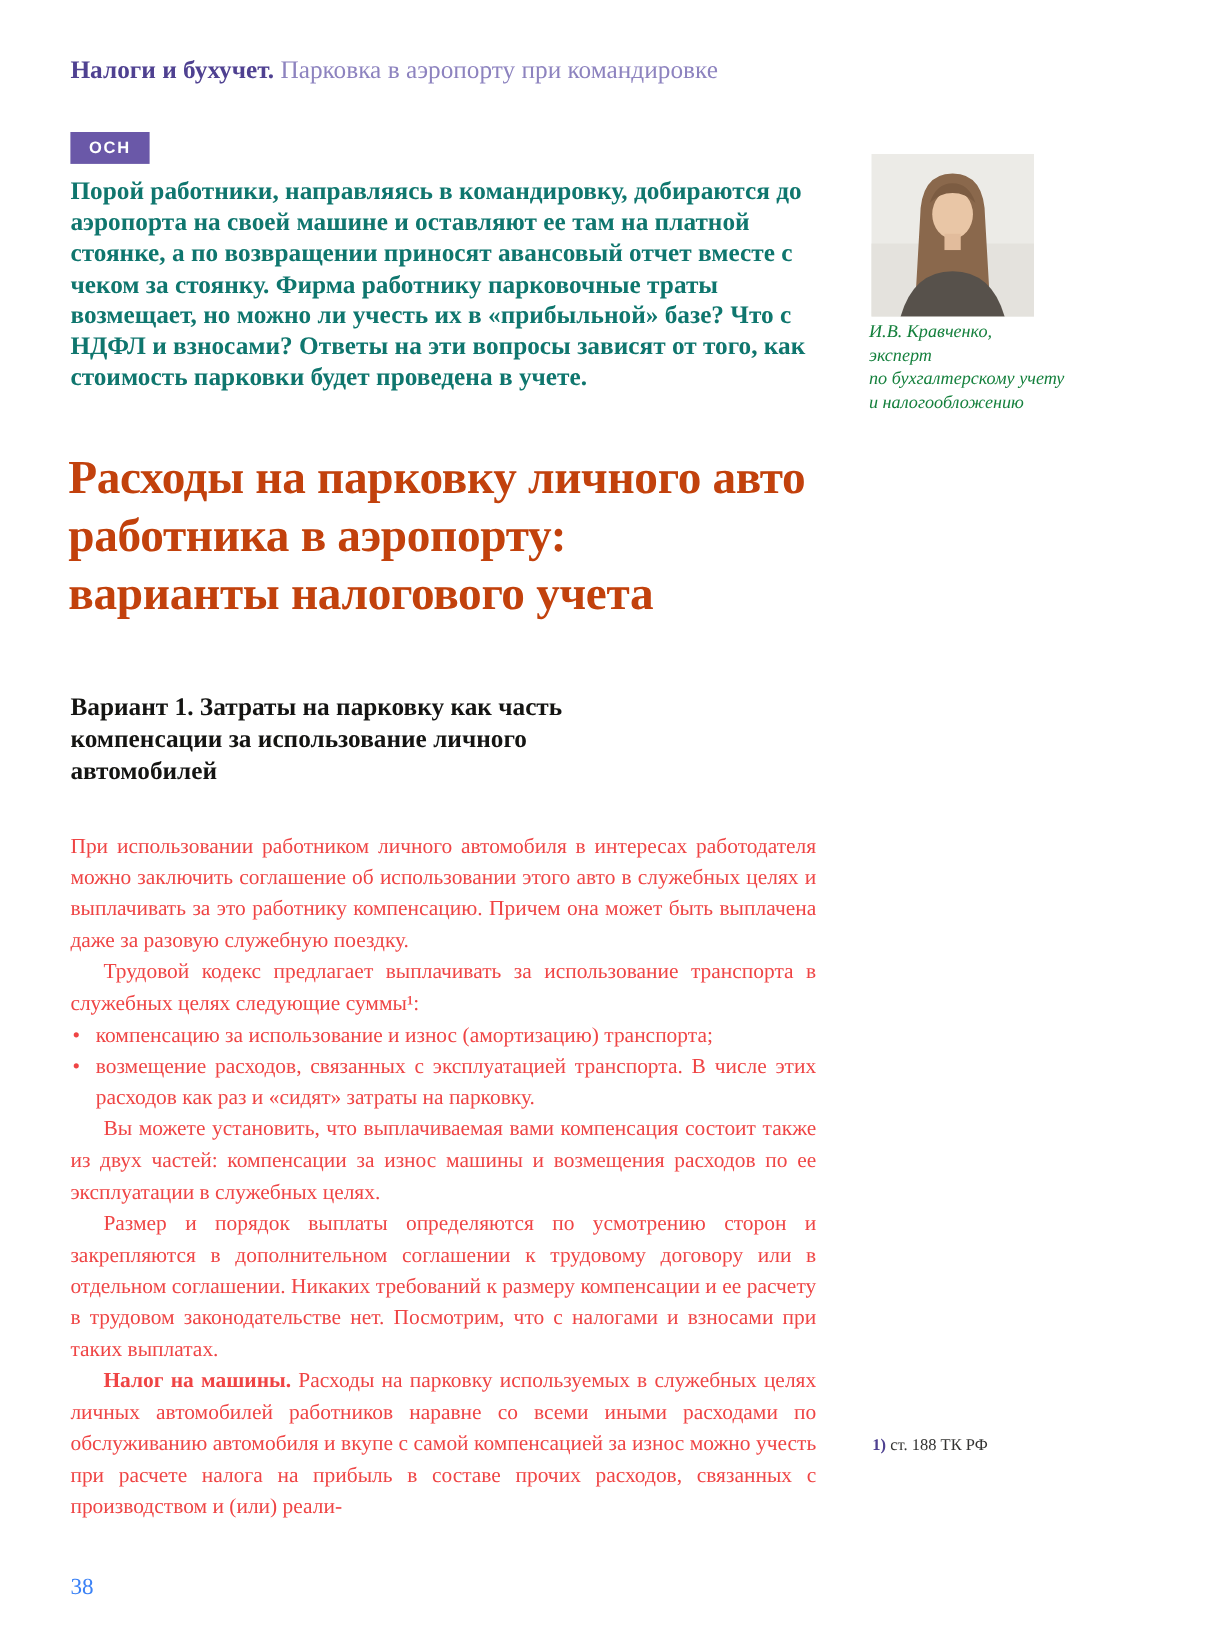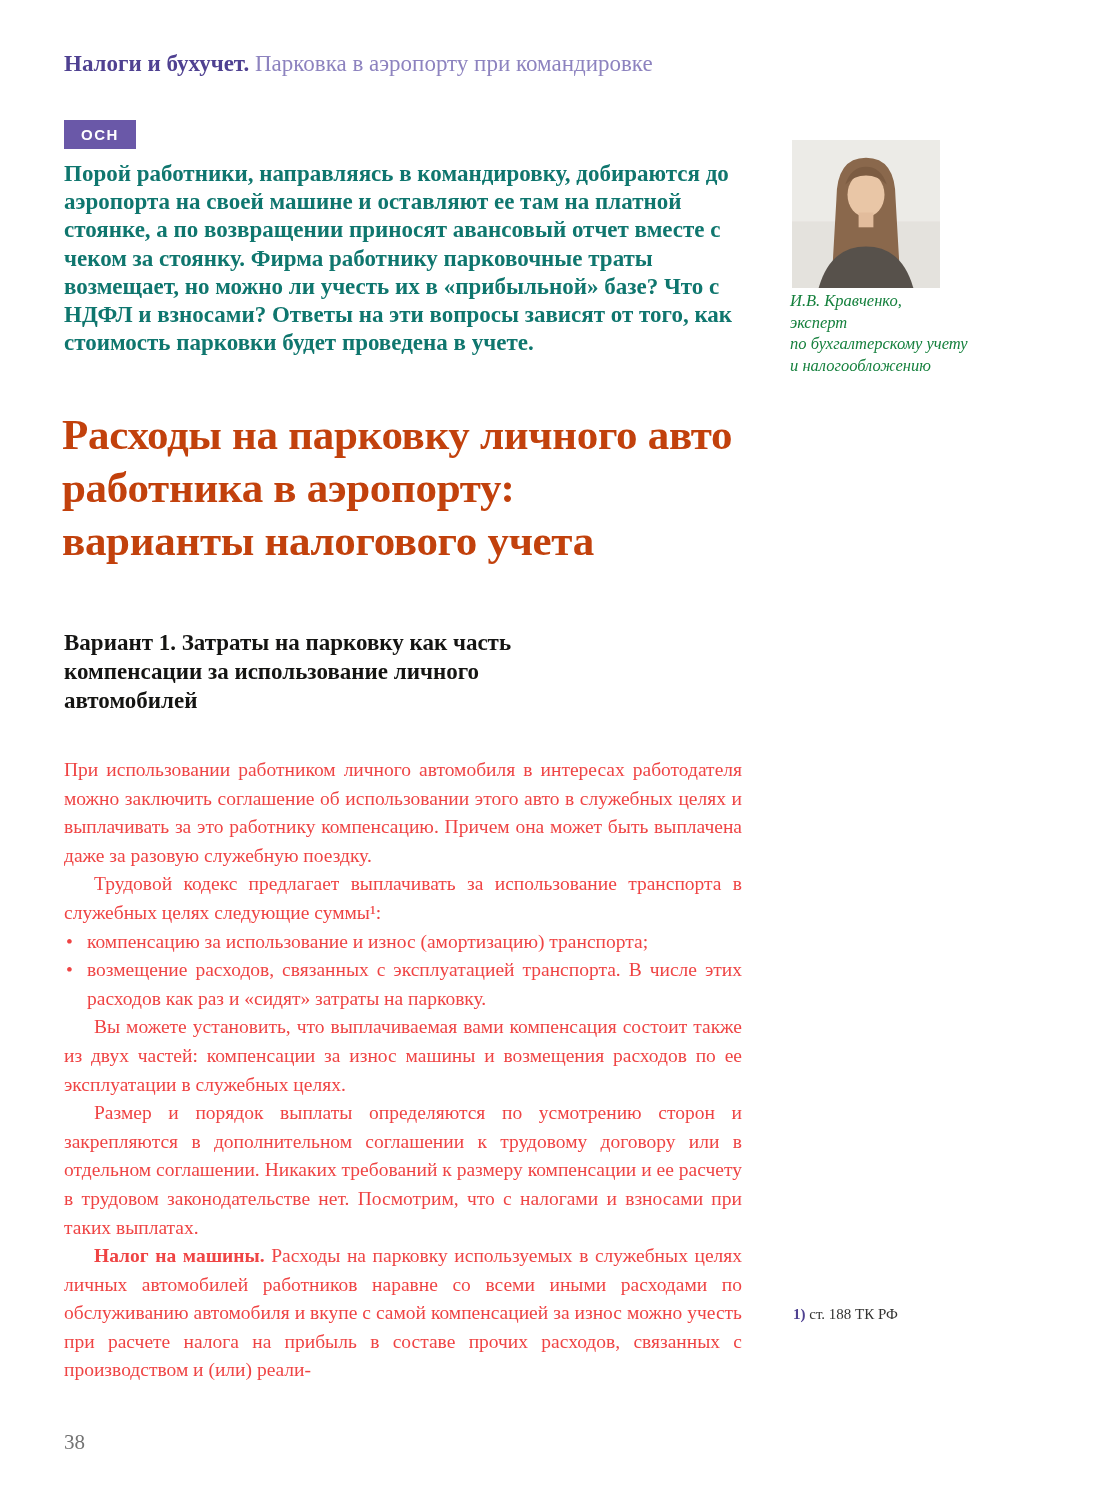--- a/index.html
+++ b/index.html
@@ -84,21 +84,21 @@
   
   .footnote {
     position:absolute; left:793px; top:1304px;
     width:240px; font-size:15px; line-height:20px; color:#333331;
   }
   .footnote .fn-marker { font-weight:700; color:#4f4191; }
 
   
   .folio {
     position:absolute; left:64px; top:1430px;
-    font-size:21px; color:#737373;
+    font-size:21px; color:#3b82f6;
   }
 </style>
 </head>
 <body>
 
 <div class="page">
 
   <div class="runner">
     <span class="section">Налоги и бухучет.</span><span class="topic"> Парковка в аэропорту при командировке</span>
   </div>

